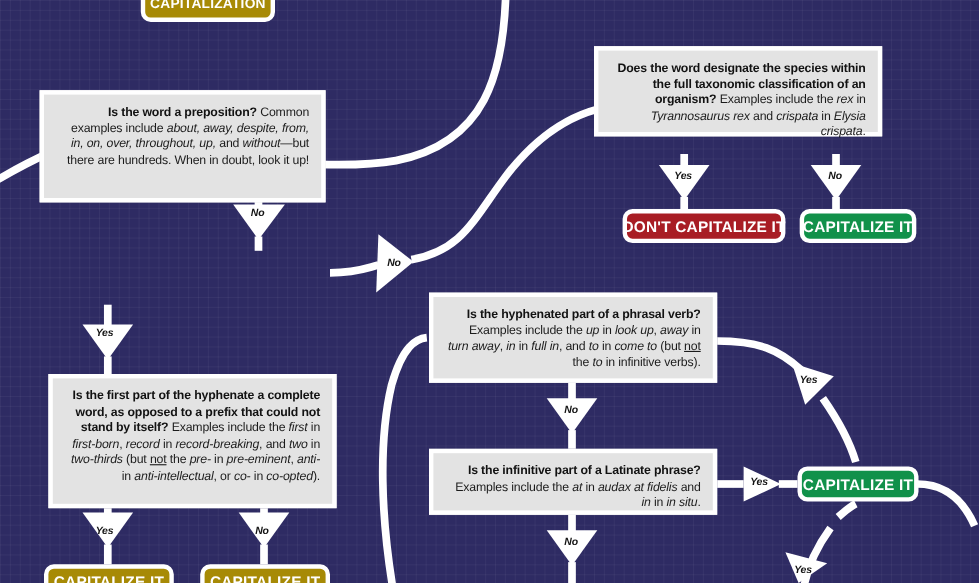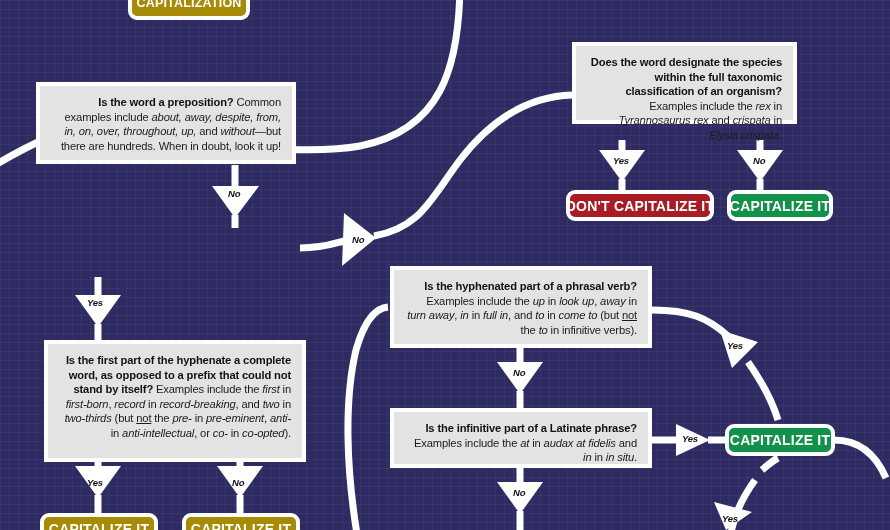--- a/index.html
+++ b/index.html
@@ -140,30 +140,30 @@
       <polygon points="676,424 676,456 710,440"></polygon>
       <polygon points="720,330 758,342 732,368"></polygon>
       <polygon points="714,502 752,512 726,530"></polygon>
     </g>
   </svg>
 
   <div class="pill gold" id="title-pill">
     <span>CAPITALIZATION</span>
   </div>
 
-  <div class="qbox" style="left:36px;top:82px;width:260px;height:82px;">
+  <div class="qbox" style="left:36px;top:82px;width:260px;height:102px;">
     <b>Is the word a preposition?</b><span> Common examples include </span><i>about, away, despite, from, in, on, over, throughout, up,</i><span> and </span><i>without</i><span>—but there are hundreds. When in doubt, look it up!</span>
   </div>
 
 
   <div class="qbox" style="left:44px;top:340px;width:262px;height:122px;">
     <b>Is the first part of the hyphenate a complete word, as opposed to a prefix that could not stand by itself?</b><span> Examples include the </span><i>first</i><span> in </span><i>first-born</i><span>, </span><i>record</i><span> in </span><i>record-breaking</i><span>, and </span><i>two</i><span> in </span><i>two-thirds</i><span> (but </span><u>not</u><span> the </span><i>pre-</i><span> in </span><i>pre-eminent</i><span>, </span><i>anti-</i><span> in </span><i>anti-intellectual</i><span>, or </span><i>co-</i><span> in </span><i>co-opted</i><span>).</span>
   </div>
 
-  <div class="qbox" style="left:572px;top:42px;width:225px;height:82px;">
+  <div class="qbox" style="left:540px;top:42px;width:262px;height:82px;">
     <b>Does the word designate the species within the full taxonomic classification of an organism?</b><span> Examples include the </span><i>rex</i><span> in </span><i>Tyrannosaurus rex</i><span> and </span><i>crispata</i><span> in </span><i>Elysia crispata</i><span>.</span>
   </div>
 
   <div class="qbox" style="left:390px;top:266px;width:262px;height:82px;">
     <b>Is the hyphenated part of a phrasal verb?</b><span> Examples include the </span><i>up</i><span> in </span><i>look up</i><span>, </span><i>away</i><span> in </span><i>turn away</i><span>, </span><i>in</i><span> in </span><i>full in</i><span>, and </span><i>to</i><span> in </span><i>come to</i><span> (but </span><u>not</u><span> the </span><i>to</i><span> in infinitive verbs).</span>
   </div>
 
   <div class="qbox" style="left:390px;top:408px;width:262px;height:60px;">
     <b>Is the infinitive part of a Latinate phrase?</b><span> Examples include the </span><i>at</i><span> in </span><i>audax at fidelis</i><span> and </span><i>in</i><span> in </span><i>in situ</i><span>.</span>
   </div>

